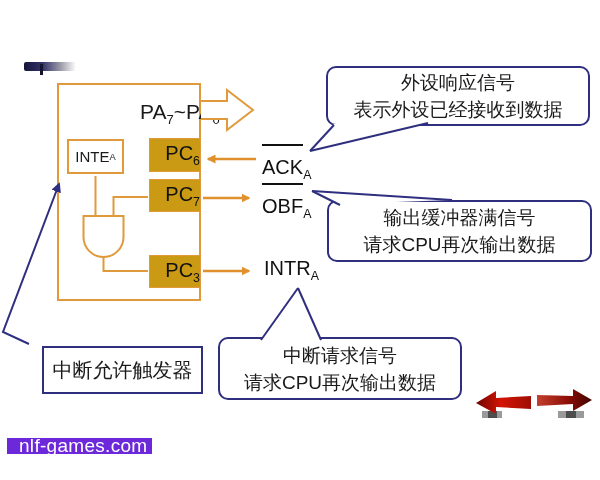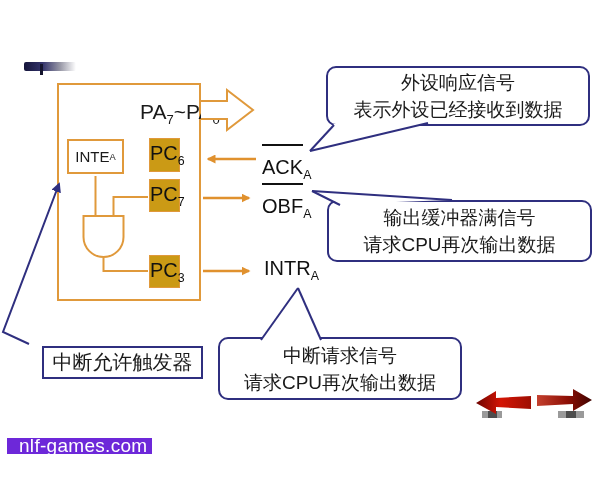--- a/index.html
+++ b/index.html
@@ -30,23 +30,23 @@
   }
   sub { font-size:62%; }
 
   .inte-box {
     position:absolute; left:67px; top:139px; width:57px; height:35px;
     border:2px solid #E0993B; background:#ffffff; color:#1a1a1a;
     display:flex; align-items:center; justify-content:center; font-size:15px; white-space:nowrap;
   }
 
   .pc-box {
-    position:absolute; left:149px; width:31px; height:34px;
+    position:absolute; left:149px; width:52px; height:34px;
     background:#CB9A15; border:1.5px solid #E0993B; color:#111;
-    display:flex; align-items:center; justify-content:flex-start; font-size:20px; white-space:nowrap;
+    display:flex; align-items:center; justify-content:flex-end; font-size:20px; white-space:nowrap;
   }
   .pc6 { top:138px; }
   .pc7 { top:179px; height:33px; }
   .pc3 { top:255px; height:33px; }
 
   .sig { position:absolute; font-size:20px; color:#111; white-space:nowrap; }
   .sig-ack  { left:262px; top:144px; }
   .sig-obf  { left:262px; top:183px; }
   .sig-intr { left:264px; top:257px; }
   .ov { display:inline-block; border-top:2px solid #111; padding-top:10px; line-height:1.15; }
@@ -54,21 +54,21 @@
   .callout {
     position:absolute; border:2px solid #2F2F7F; border-radius:10px; background:#ffffff;
     color:#1a1a1a; font-size:19px; text-align:center; line-height:27px;
     display:flex; flex-direction:column; justify-content:center;
   }
   .c1 { left:326px; top:66px;  width:264px; height:60px; }
   .c2 { left:327px; top:200px; width:265px; height:62px;justify-content:center; }
   .c3 { left:218px; top:337px; width:244px; height:63px; }
 
   .labelbox {
-    position:absolute; left:42px; top:346px; width:161px; height:33px;
+    position:absolute; left:42px; top:346px; width:161px; height:48px;
     border:2px solid #2F2F7F; background:#ffffff; color:#1a1a1a; font-size:20px;
     display:flex; align-items:center; justify-content:center; white-space:nowrap;
   }
 
   .watermark {
     position:absolute; left:7px; top:438px; width:145px; height:16px;
     background:#6d28d9; color:#ffffff; font-size:19px;
     display:flex; align-items:center; padding-left:12px; letter-spacing:.3px;
   }
 

